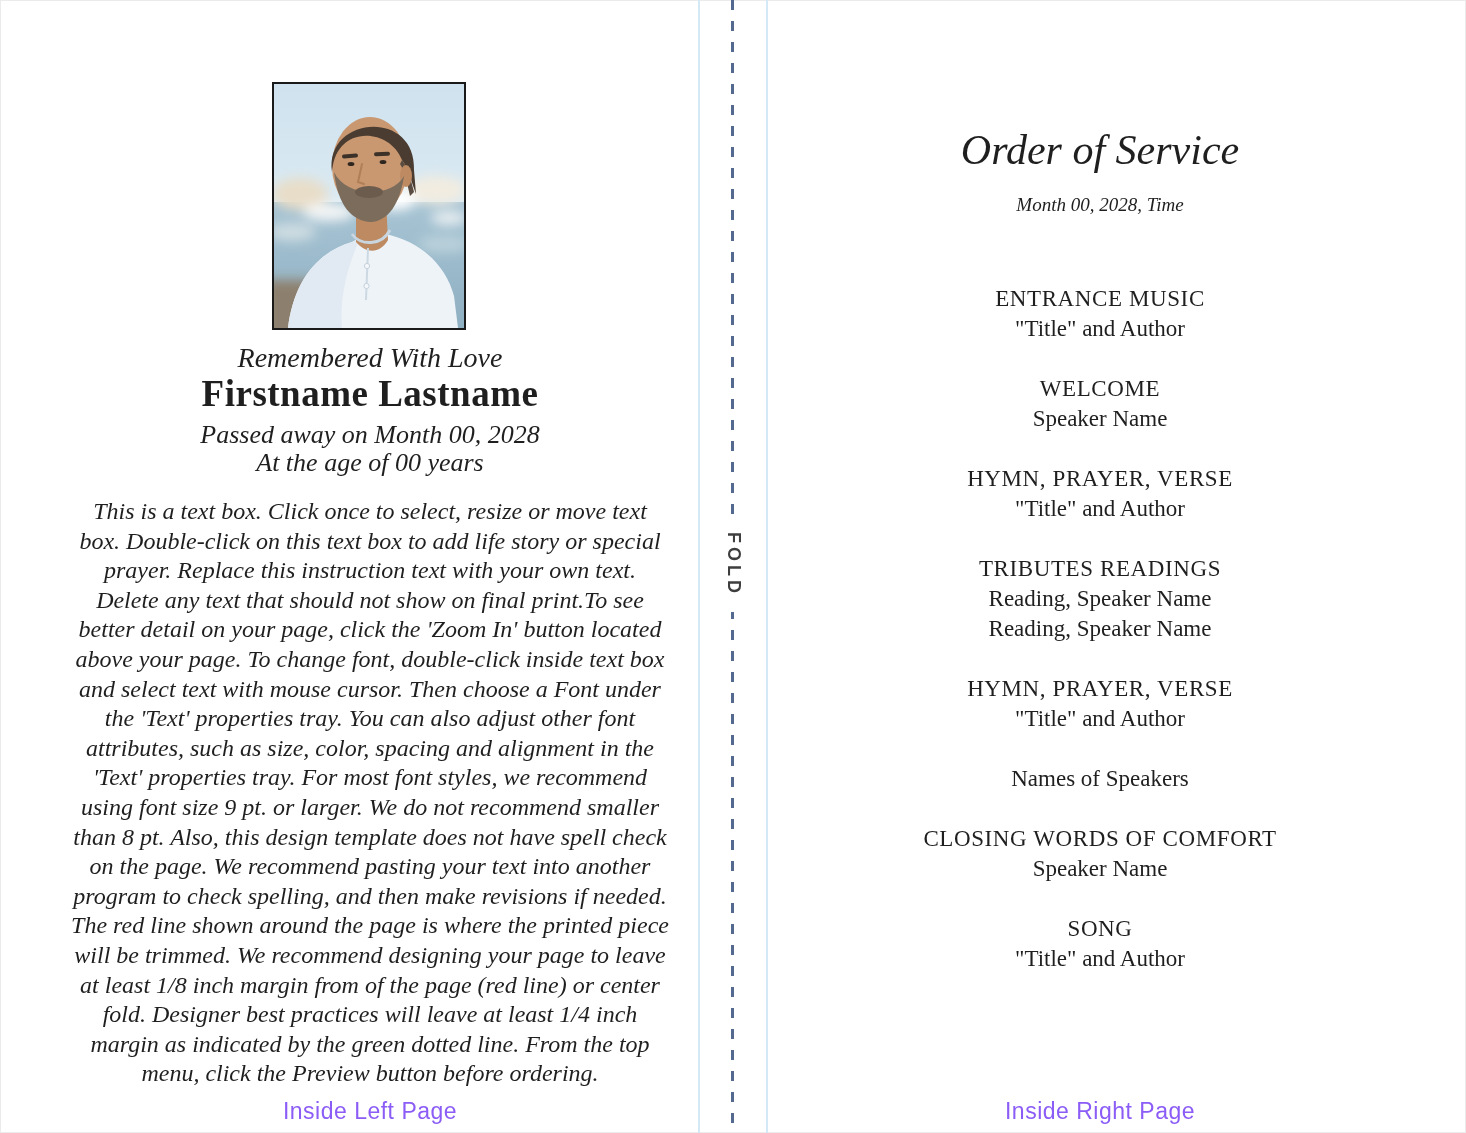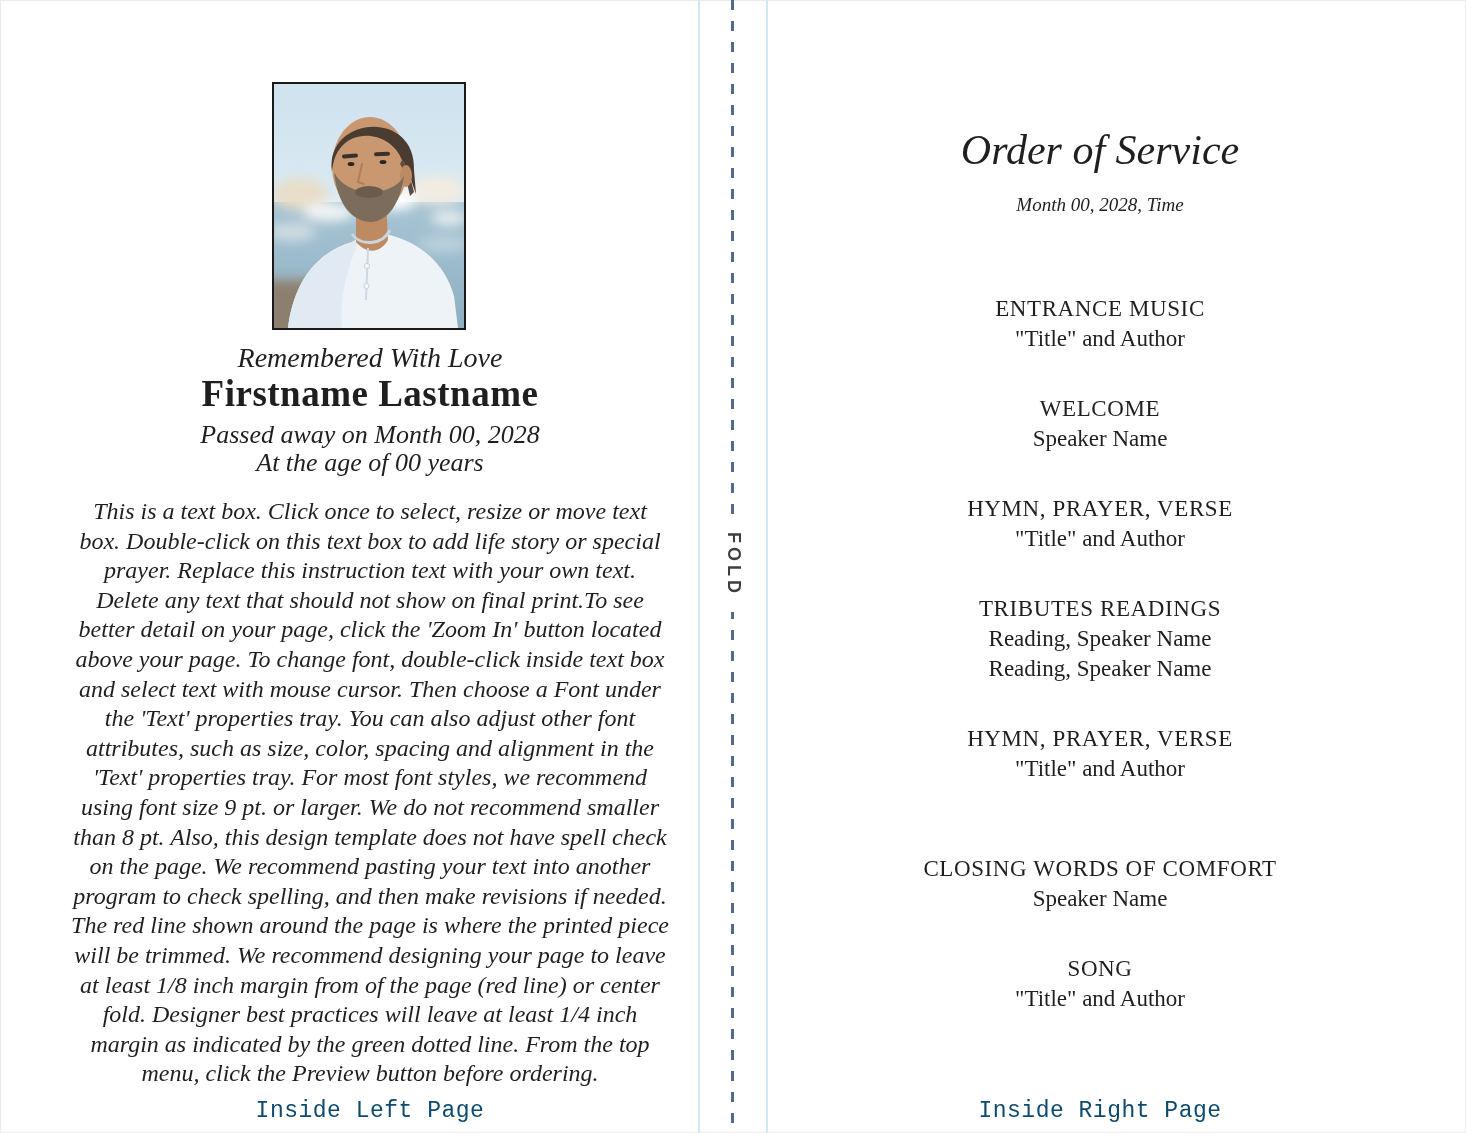--- a/index.html
+++ b/index.html
@@ -19,22 +19,22 @@
   .photo-frame svg { display:block; }
   .tribute  { left:4px;  top:342px; width:732px; font-style:italic; font-size:28px; }
   .name     { left:4px;  top:372px; width:732px; font-size:37px; font-weight:bold; margin:0; letter-spacing:0.5px; }
   .passed   { left:4px;  top:420px; width:732px; font-style:italic; font-size:26px; }
   .ageline  { left:4px;  top:448px; width:732px; font-style:italic; font-size:26px; }
   .body-text{
     left:70px; top:497px; width:600px; font-style:italic; font-size:24px;
     line-height:29.6px; text-align:center;
   }
   .footer-label {
-    top:1098px; font-family:Liberation Mono, monospace; font-size:23px;
-    color:#0c4a6e; letter-spacing:0.5px;
+    top:1098px; font-family:Liberation Sans, sans-serif; font-size:23px;
+    color:#8b5cf6; letter-spacing:0.5px;
   }
   .footer-label.left  { left:4px;   width:732px; }
   .footer-label.right { left:734px; width:732px; }
 
   
   .guide-line { position:absolute; top:0; width:2px; height:1133px; background:#d3eaf6; }
   .guide-line.gl-left  { left:698px; }
   .guide-line.gl-right { left:766px; }
   .fold-dash {
     position:absolute; top:0; left:731px; width:3px; height:1133px;
@@ -50,21 +50,21 @@
   }
 
   
   .r-title { left:734px; top:126px; width:732px; font-style:italic; font-size:42px; }
   .r-date  { left:734px; top:194px; width:732px; font-style:italic; font-size:19px; }
   .order-list {
     position:absolute; left:734px; top:284px; width:732px;
     display:flex; flex-direction:column; gap:30px; text-align:center;
   }
   .order-section { line-height:30px; font-size:23px; }
-  .order-heading { letter-spacing:0.6px;margin-top:10px; }
+  .order-heading { letter-spacing:0.6px; }
 </style>
 </head>
 <body>
 
 <div class="canvas">
 
   <div>
 
     <div class="photo-frame">
       <svg viewBox="0 0 190 244" width="190" height="244" preserveAspectRatio="none">
@@ -172,20 +172,21 @@
         <div class="order-line">Reading, Speaker Name</div>
         <div class="order-line">Reading, Speaker Name</div>
       </div>
 
       <div class="order-section">
         <div class="order-heading">HYMN, PRAYER, VERSE</div>
         <div class="order-line">"Title" and Author</div>
       </div>
 
       <div class="order-section">
+        <div class="order-line">Names of Speakers</div>
       </div>
 
       <div class="order-section">
         <div class="order-heading">CLOSING WORDS OF COMFORT</div>
         <div class="order-line">Speaker Name</div>
       </div>
 
       <div class="order-section">
         <div class="order-heading">SONG</div>
         <div class="order-line">"Title" and Author</div>

